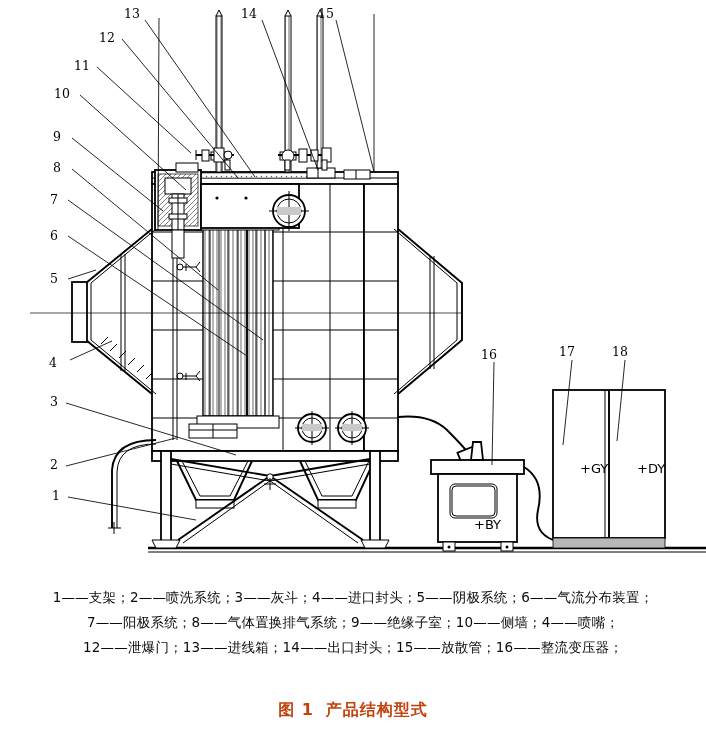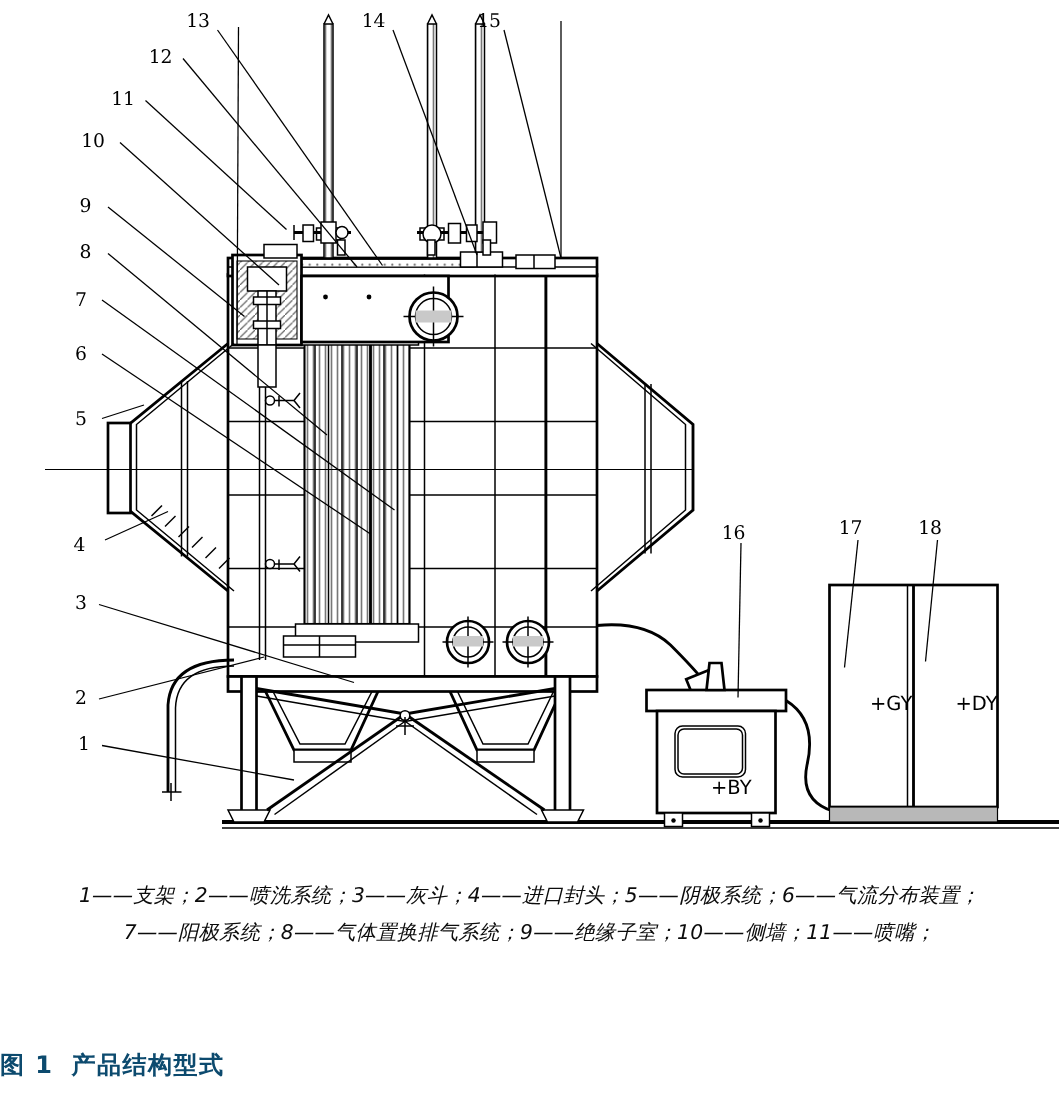--- a/index.html
+++ b/index.html
@@ -34,33 +34,32 @@
     width: 706px;
     text-align: center;
   }
   .legend-line {
     font-family: "DejaVu Sans", "Liberation Sans", sans-serif;
     font-size: 13.5px;
     line-height: 25px;
     color: #0b0b0b;
     white-space: nowrap;
     letter-spacing: 0.2px;
-    font-style: italic;
   }
   .fig-caption {
     position: absolute;
     left: 0;
     top: 700px;
     width: 706px;
-    text-align: left;
+    text-align: center;
     font-family: "DejaVu Sans", "Liberation Sans", sans-serif;
     font-size: 16px;
     font-weight: bold;
     letter-spacing: 1px;
-    color: #0c4a6e;
+    color: #c2410c;
   }
   .fig-caption .cap-gap { display: inline-block; width: 12px; }
   
   .ln     { stroke: #000; fill: none; stroke-width: 1; }
   .ln-th  { stroke: #000; fill: none; stroke-width: 1.9; }
   .ln-hv  { stroke: #000; fill: none; stroke-width: 2.6; }
   .ln-thin{ stroke: #000; fill: none; stroke-width: 0.7; }
   .leader { stroke: #000; fill: none; stroke-width: 0.85; }
   .fillw  { fill: #ffffff; stroke: #000; stroke-width: 1; }
   .fillw-th { fill: #ffffff; stroke: #000; stroke-width: 1.8; }
@@ -392,20 +391,21 @@
       <text class="num" x="257" y="18" text-anchor="end">14</text>
       <text class="num" x="334" y="18" text-anchor="end">15</text>
       <text class="num" x="497" y="359" text-anchor="end">16</text>
       <text class="num" x="575" y="356" text-anchor="end">17</text>
       <text class="num" x="628" y="356" text-anchor="end">18</text>
     </g>
   </svg>
 
   <div class="legend-block">
     <div class="legend-line">1——支架；2——喷洗系统；3——灰斗；4——进口封头；5——阴极系统；6——气流分布装置；</div>
-    <div class="legend-line">7——阳极系统；8——气体置换排气系统；9——绝缘子室；10——侧墙；11——喷嘴；</div>
+    <div class="legend-line">7——阳极系统；8——气体置换排气系统；9——绝缘子室；10——侧墙；4——喷嘴；</div>
+    <div class="legend-line">12——泄爆门；13——进线箱；14——出口封头；15——放散管；16——整流变压器；</div>
   </div>
 
   <div class="fig-caption">
     <span>图 1</span><span class="cap-gap"></span><span>产品结构型式</span>
   </div>
 
 </div>
 
 </body></html>

